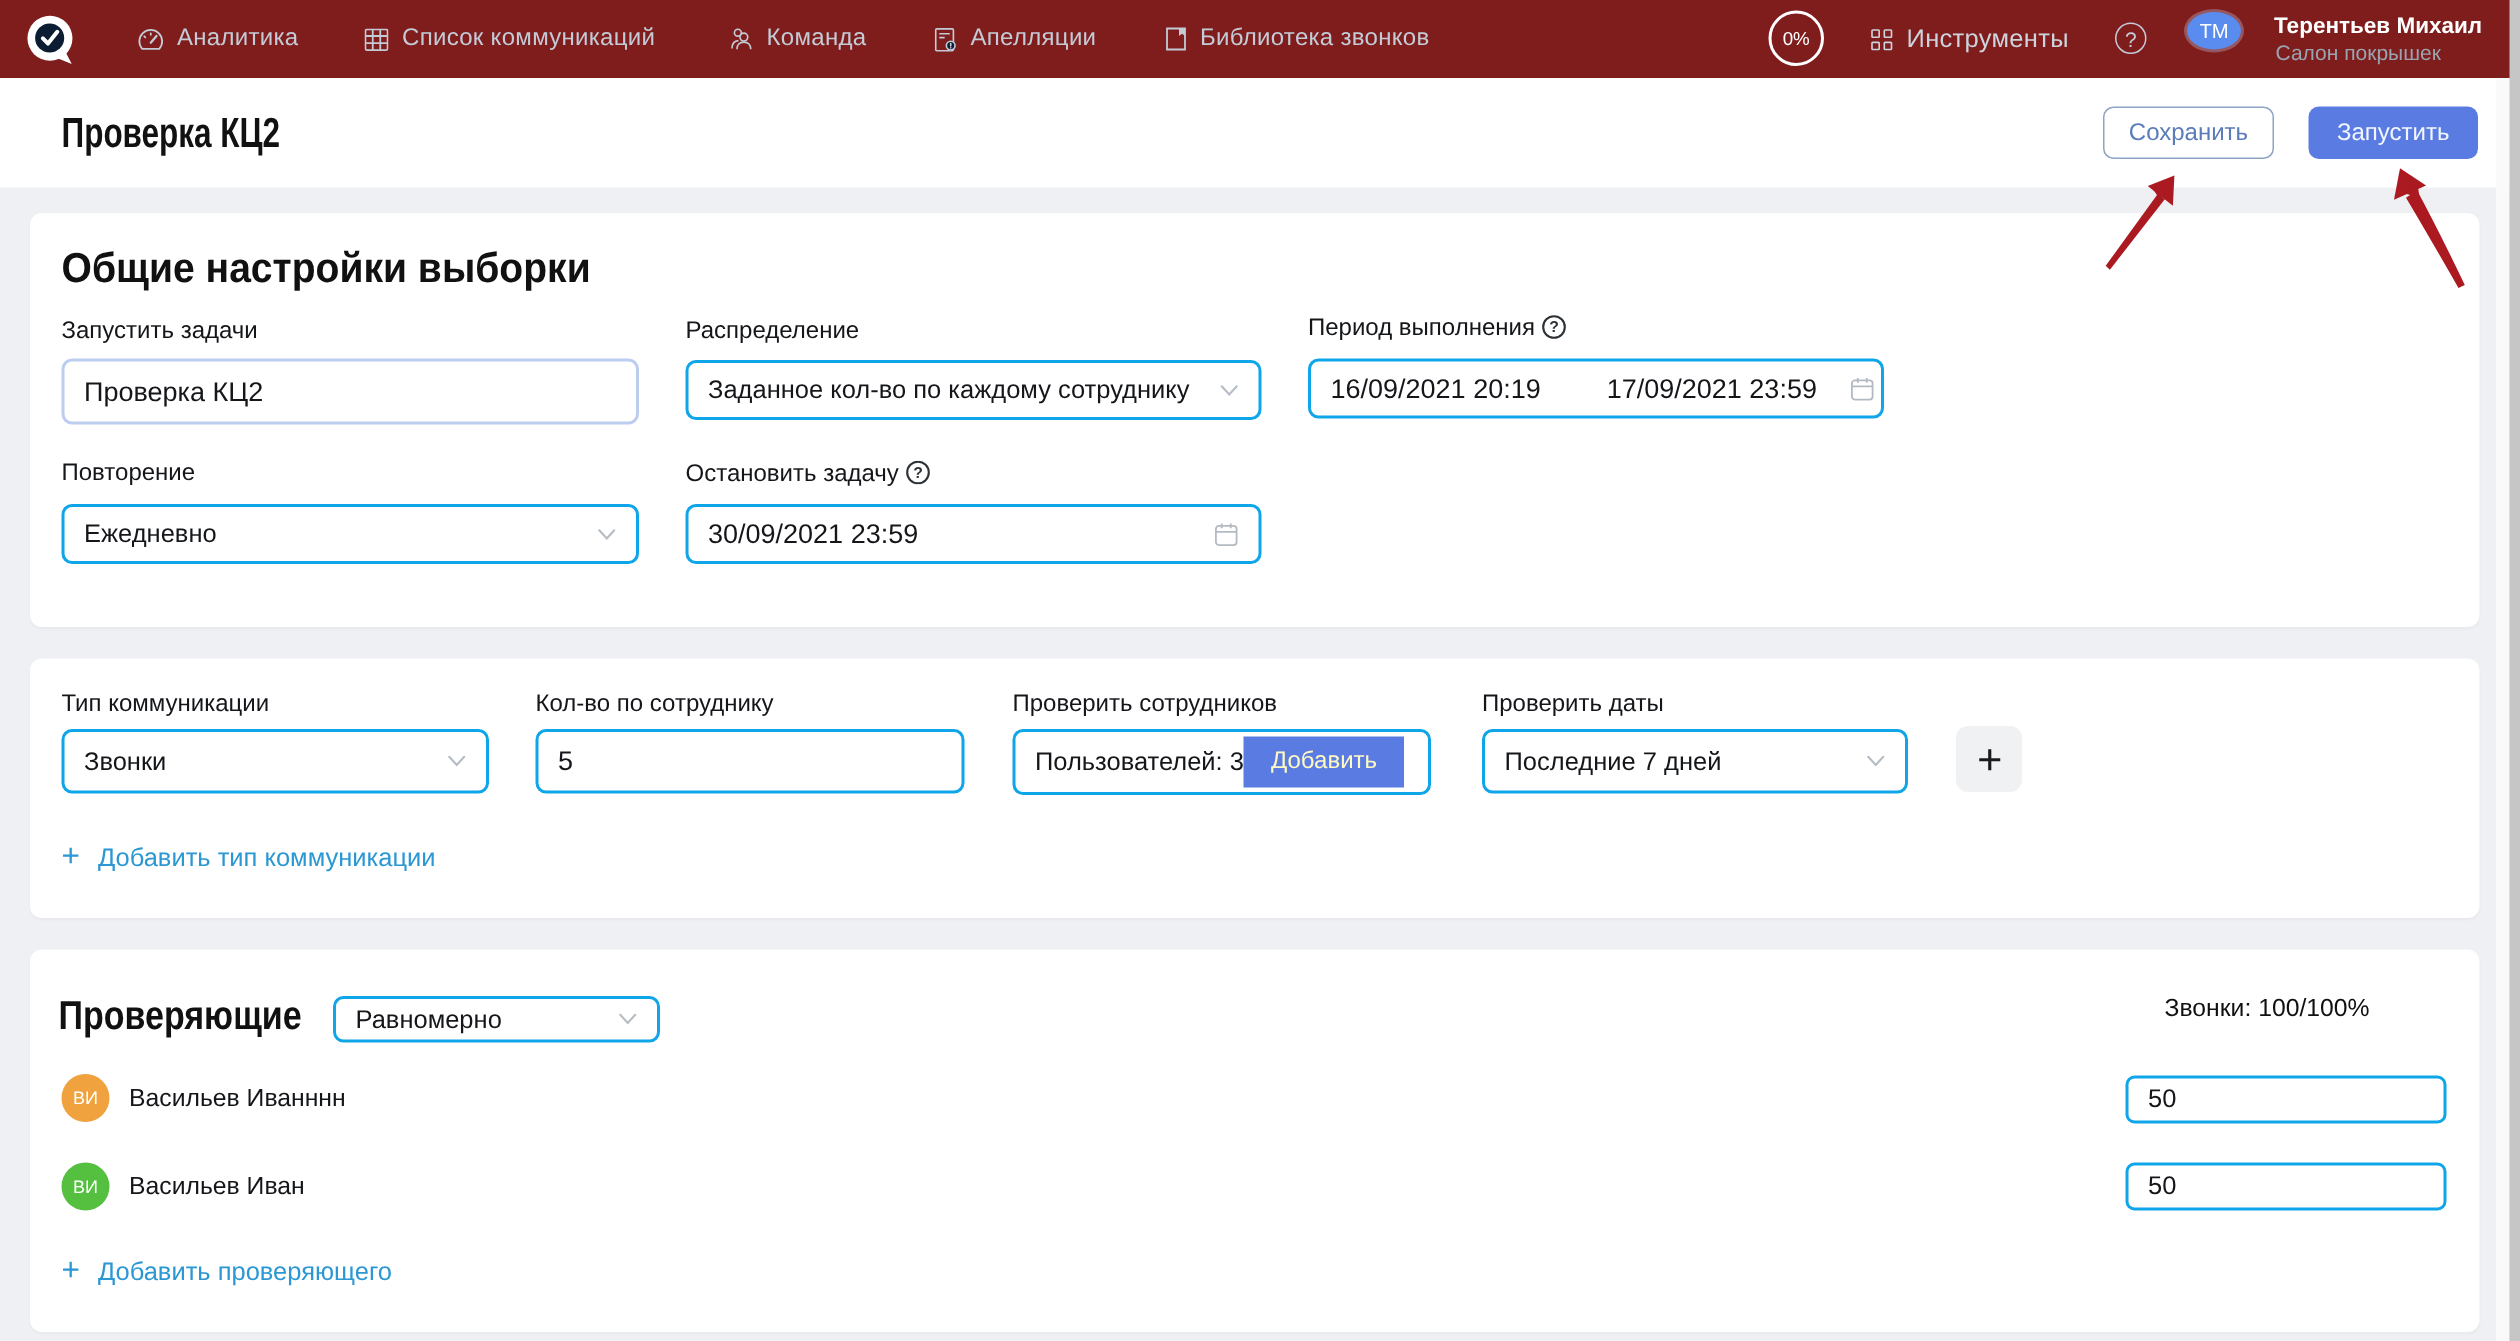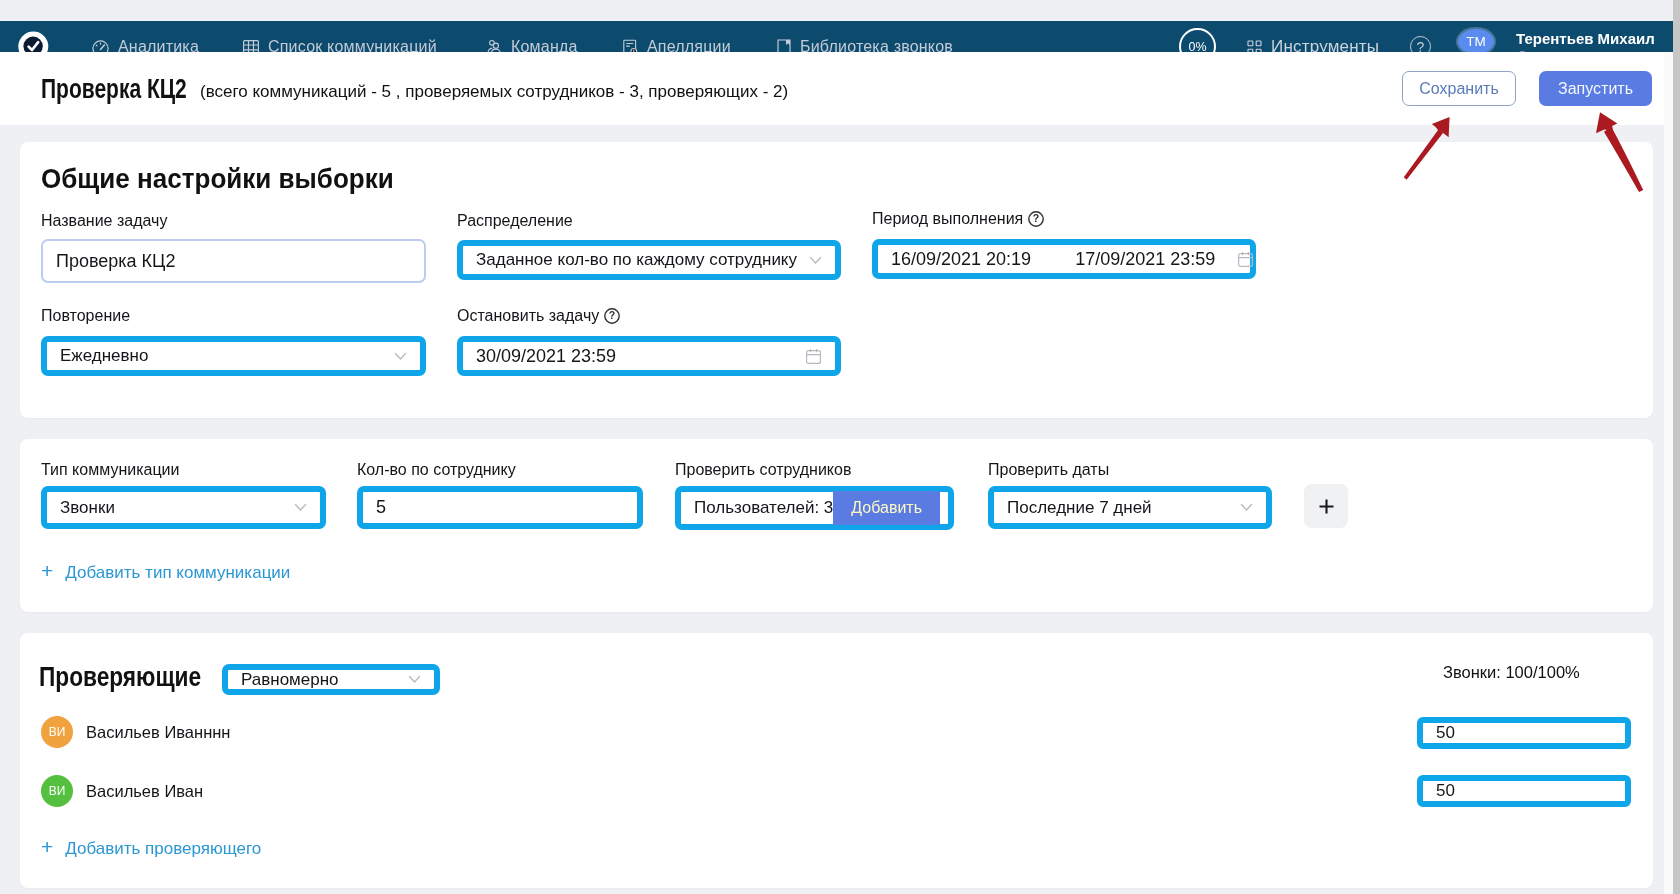--- a/index.html
+++ b/index.html
@@ -1,39 +1,39 @@
 <!DOCTYPE html>
 <html lang="ru"><head>
 <meta charset="utf-8">
 <title>Проверка КЦ2</title>
 <style>
   * { margin:0; padding:0; box-sizing:border-box; }
   html,body { width:1680px; height:894px; overflow:hidden; }
   body { font-family:"Liberation Sans", sans-serif; background:#eef0f4; position:relative; }
 
   
-  .nav { position:absolute; left:0; top:0; width:1680px; height:52px; background:#0c4a6e;margin-top:21px; }
+  .nav { position:absolute; left:0; top:0; width:1680px; height:52px; background:#7f1d1d; }
   .nav-item { position:absolute; top:0; height:52px; display:flex; align-items:center; color:#c3cbd6; font-size:16px; letter-spacing:0.2px; gap:9px; white-space:nowrap; }
   .nav-item svg { display:block; }
 
   
   .header { position:absolute; left:0; top:52px; width:1680px; height:73px; background:#fff; }
   .h-title { position:absolute; left:41px; top:21px; font-size:28px; font-weight:bold; color:#111; transform:scaleX(0.75); transform-origin:0 0; white-space:nowrap; }
   .h-sub { position:absolute; left:200px; top:30px; font-size:17px; color:#111; }
   .btn-save { position:absolute; left:1402px; top:19px; width:114px; height:35px; background:#fff; border:1px solid #8ea4c2; border-radius:7px; color:#5a7cb8; font-size:16px; display:flex; align-items:center; justify-content:center; }
   .btn-run { position:absolute; left:1539px; top:19px; width:113px; height:35px; background:#5a7ce2; border-radius:7px; color:#f2f7ff; font-size:16px; display:flex; align-items:center; justify-content:center; }
 
   
   .card { position:absolute; left:20px; width:1633px; background:#fff; border-radius:8px; box-shadow:0 1px 2px rgba(0,0,0,0.03); }
   .card1 { top:142px; height:276px; }
   .card2 { top:439px; height:173px; }
   .card3 { top:633px; height:255px; }
 
   .label { position:absolute; font-size:16px; color:#14161a; white-space:nowrap; }
-  .inp { position:absolute; height:40px; background:#fff; border:6px solid #0ea5e9; border-radius:7px; font-size:17px; color:#14161a; display:flex; align-items:center; padding:0 13px; white-space:nowrap; }
+  .inp { position:absolute; height:40px; background:#fff; border:2px solid #0ea5e9; border-radius:7px; font-size:17px; color:#14161a; display:flex; align-items:center; padding:0 13px; white-space:nowrap; }
   .sel { justify-content:space-between; }
   .big-title { position:absolute; font-size:28px; font-weight:bold; color:#111; transform:scaleX(0.93); transform-origin:0 0; white-space:nowrap; }
 
   .link { position:absolute; font-size:17px; color:#2b97d3; white-space:nowrap; }
   .link .plus { color:#2b97d3; font-size:21px; margin-right:12px; font-weight:400; }
 
   .avatar { position:absolute; width:32px; height:32px; border-radius:50%; color:#fff; font-size:12px; display:flex; align-items:center; justify-content:center; }
 
   .scrollstrip { position:absolute; right:0; top:0; width:7px; height:894px; background:#c6c6c6; }
   .scrolltrack { position:absolute; right:7px; top:52px; width:9px; height:842px; background:#fafafa; }
@@ -100,28 +100,27 @@
     <span>Инструменты</span>
   </div>
   <div style="position:absolute; left:1410px; top:15px; width:21px; height:21px; border:1.6px solid #c3cbd6; border-radius:50%; color:#c3cbd6; font-size:14px; display:flex; align-items:center; justify-content:center;">?</div>
   <div style="position:absolute; left:1458px; top:8px; width:36px; height:25px; background:#5a8bef; border-radius:50%; color:#fff; font-size:13.5px; display:flex; align-items:center; justify-content:center; box-shadow:0 0 0 2px rgba(210,222,248,0.3);">TM</div>
   <div style="position:absolute; left:1516px; top:9px; color:#fff; font-size:15px; font-weight:bold;">Терентьев Михаил</div>
   <div style="position:absolute; left:1517px; top:27px; color:#9aa3b0; font-size:14px;">Салон покрышек</div>
 </div>
 
 <div class="header">
   <div class="h-title">Проверка КЦ2</div>
-  <div class="h-sub">(всего коммуникаций - 5 , проверяемых сотрудников - 3, проверяющих - 2)</div>
   <div class="btn-save">Сохранить</div>
   <div class="btn-run">Запустить</div>
 </div>
 
 <div class="card card1">
   <div class="big-title" style="left:21px; top:21px;">Общие настройки выборки</div>
-  <div class="label" style="left:21px; top:70px;">Название задачу</div>
+  <div class="label" style="left:21px; top:70px;">Запустить задачи</div>
   <div class="inp" style="left:21px; top:97px; width:385px; height:44px; font-size:18px; border:2px solid #bccdf0;">Проверка КЦ2</div>
   <div class="label" style="left:437px; top:70px;">Распределение</div>
   <div class="inp sel" style="left:437px; top:98px; width:384px;">Заданное кол-во по каждому сотруднику<svg class="chevsvg" width="13" height="9" viewBox="0 0 13 9">
         <path d="M1.5 1.5 L6.5 7 L11.5 1.5" stroke="#b6bcc4" stroke-width="1.4" fill="none" stroke-linecap="round"></path>
       </svg></div>
   <div class="label" style="left:852px; top:68px;">Период выполнения <svg width="16" height="16" viewBox="0 0 16 16" style="vertical-align:-2.5px">
         <circle cx="8" cy="8" r="7.2" fill="none" stroke="#2d3237" stroke-width="1.4"></circle>
         <text x="8" y="11.4" font-size="10.5" font-weight="bold" text-anchor="middle" fill="#2d3237" font-family="Liberation Sans, sans-serif">?</text>
       </svg></div>
   <div class="inp" style="left:852px; top:97px; width:384px; gap:22px; font-size:18px;">16/09/2021 20:19 <svg width="19" height="10" viewBox="0 0 19 10" fill="none" stroke="#bfc4cb" stroke-width="1.3">

